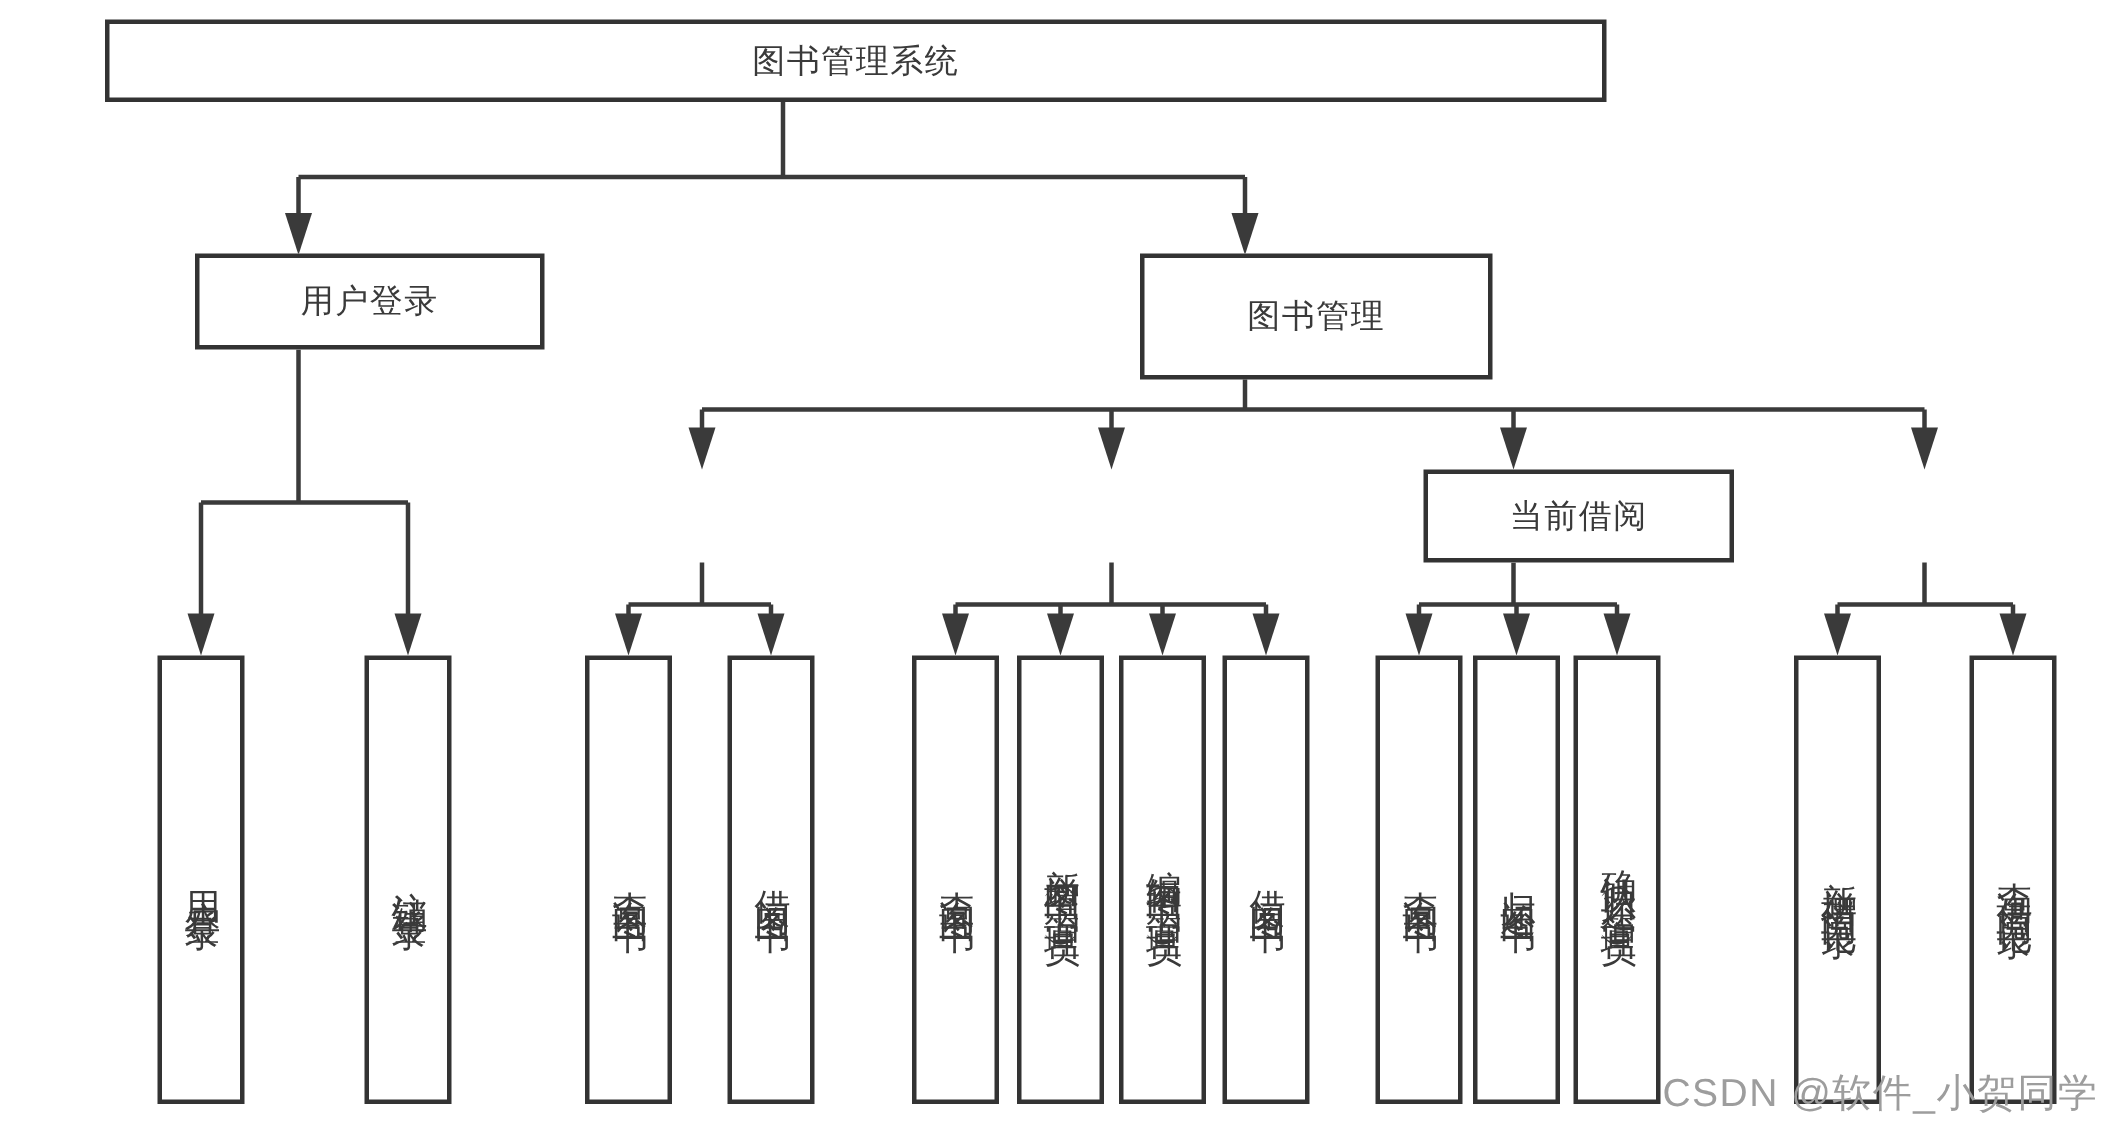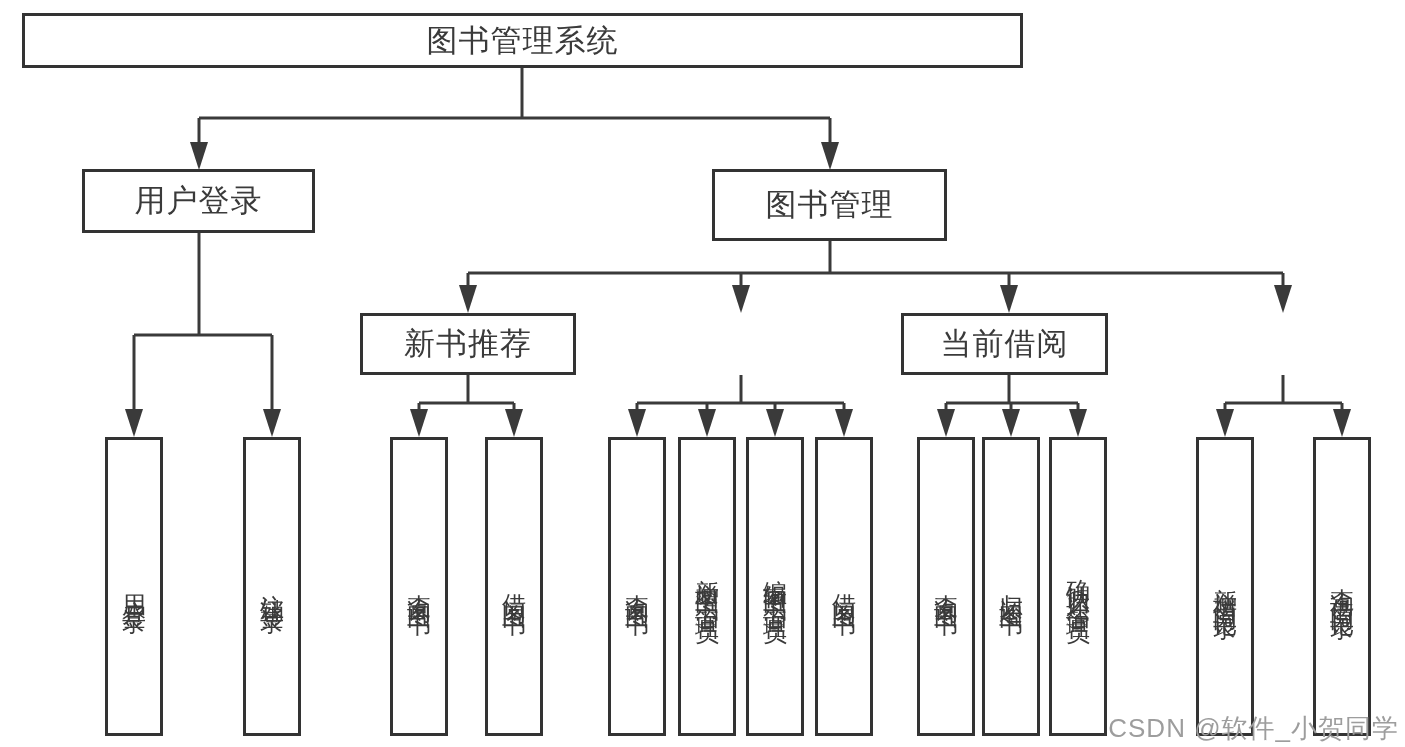--- a/index.html
+++ b/index.html
@@ -4,21 +4,21 @@
 <style>
   html,body{margin:0;padding:0;background:#fff;}
   #stage{
     position:relative;width:1405px;height:747px;background:#ffffff;overflow:hidden;
     font-family:"Liberation Sans", sans-serif;
   }
   #wires{position:absolute;left:0;top:0;z-index:1;}
   .hbox{
     position:absolute;box-sizing:border-box;background:#ffffff;
     border:3px solid #333333;display:flex;align-items:center;justify-content:center;
-    color:#3a3a3a;font-size:31px;letter-spacing:1px;z-index:2;
+    color:#3a3a3a;font-size:22px;letter-spacing:1px;z-index:2;margin-left:48px;
   }
   .vbox{
     position:absolute;box-sizing:border-box;background:#ffffff;top:437px;width:58px;height:299px;
     border:3px solid #333333;display:flex;align-items:center;justify-content:center;
     color:#3a3a3a;z-index:2;
   }
   .vtext{
     writing-mode:vertical-rl;text-orientation:mixed;
     font-size:24px;letter-spacing:6px;line-height:1;white-space:nowrap;
   }
@@ -101,27 +101,24 @@
     </g>
   </svg>
 
   <div class="hbox" style="left:22px;top:13px;width:1001px;height:55px">
     <span>图书管理系统</span>
   </div>
 
   <div class="hbox" style="left:82px;top:169px;width:233px;height:64px">
     <span>用户登录</span>
   </div>
-  <div class="hbox" style="left:712px;top:169px;width:235px;height:72px">
+  <div class="hbox" style="left:712px;top:169px;width:235px;height:84px">
     <span>图书管理</span>
   </div>
 
-  <div class="hbox" style="left:360px;top:313px;width:216px;height:62px">
-    <span>新书推荐</span>
-  </div>
   <div class="hbox" style="left:901px;top:313px;width:207px;height:62px">
     <span>当前借阅</span>
   </div>
 
   <div class="vbox" style="left:105px">
     <span class="vtext">用户登录</span>
   </div>
   <div class="vbox" style="left:243px">
     <span class="vtext">注销登录</span>
   </div>

